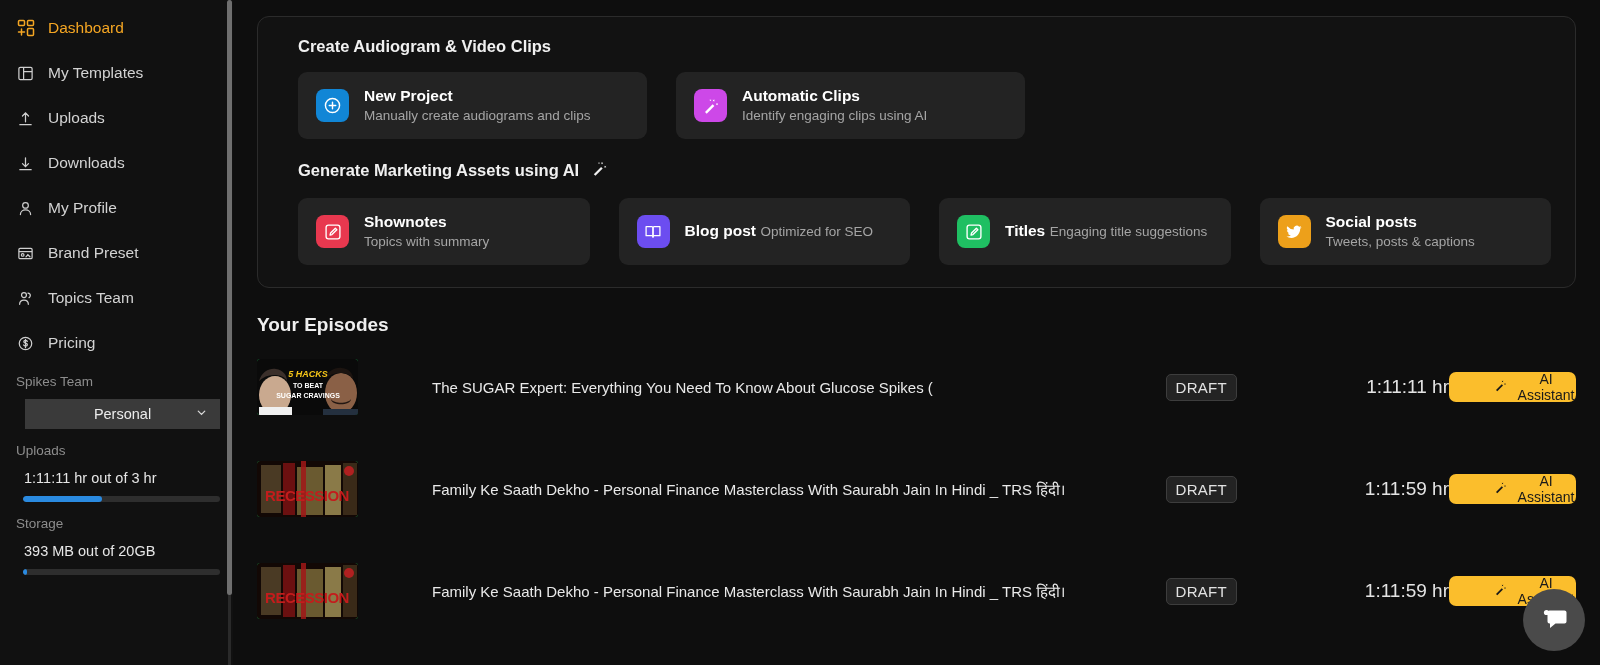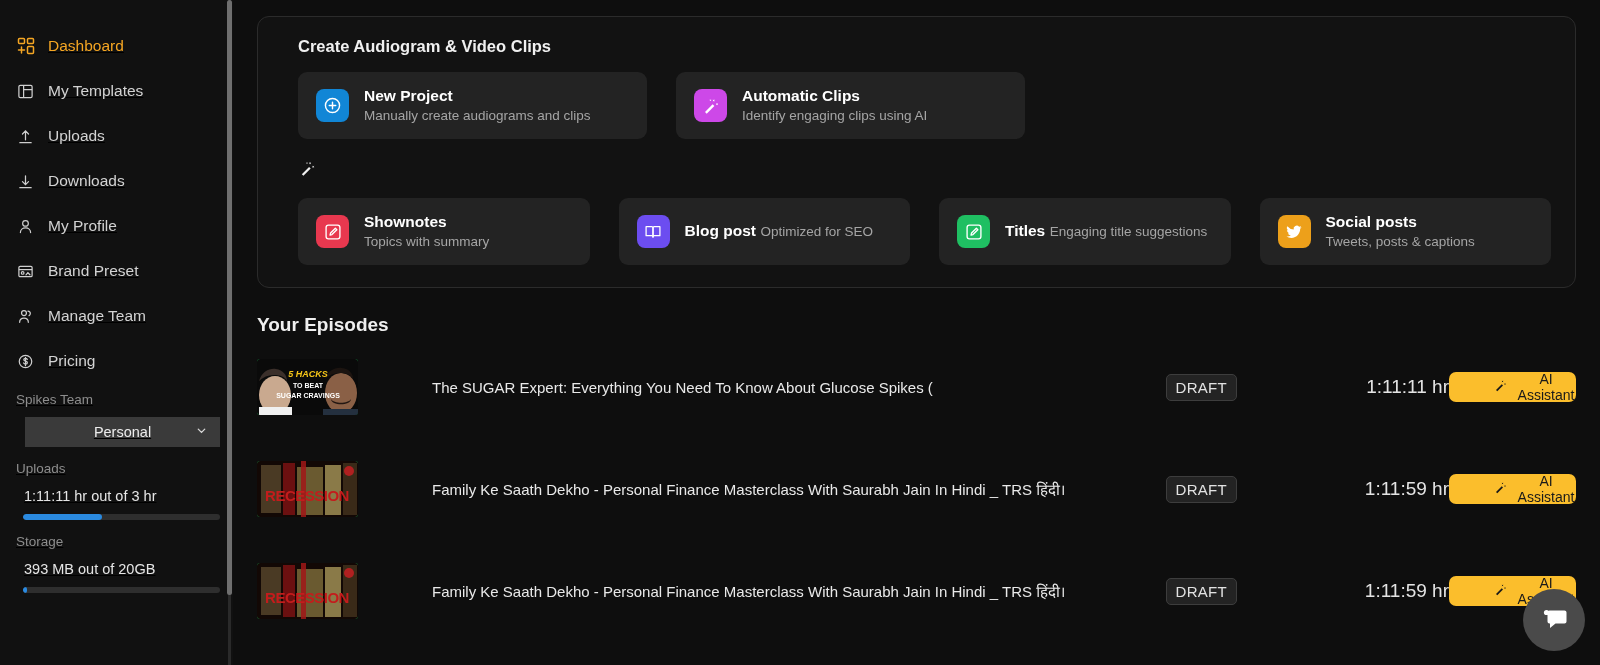--- a/index.html
+++ b/index.html
@@ -10,23 +10,22 @@
     overflow: hidden;
   }
   .app { display: flex; width: 1600px; height: 665px; position: relative; }
 
   
   .sidebar {
     width: 233px; height: 665px;
     background: #111111;
     flex: 0 0 233px;
     position: relative;
-    padding-top: 32px;
+    padding-top: 14px;
     overflow: hidden;
-    text-decoration: underline;
   }
   .nav-item {
     display: flex; align-items: center;
     gap: 13px;
     height: 28px;
     padding-left: 16px;
     margin-bottom: 17px;
     cursor: pointer;
     color: #d3d3d3;
     font-size: 15.5px;
@@ -247,21 +246,21 @@
     </div>
 
     <div class="nav-item">
       <span class="ico">
         <svg width="17" height="17" viewBox="0 0 18 18" fill="none" stroke="#cfcfcf" stroke-width="1.3">
           <circle cx="7.4" cy="5.4" r="2.6"></circle>
           <path d="M2.8 15.2c0-2.7 2-4.5 4.6-4.5s4.6 1.8 4.6 4.5" stroke-linecap="round"></path>
           <path d="M11.6 3.3c1.5.2 2.5 1.3 2.5 2.6 0 1-.5 1.8-1.3 2.2" stroke-linecap="round"></path>
         </svg>
       </span>
-      <span class="nav-label">Manage Team</span>
+      <span class="nav-label">Topics Team</span>
     </div>
 
     <div class="nav-item">
       <span class="ico">
         <svg width="17" height="17" viewBox="0 0 18 18" fill="none" stroke="#cfcfcf" stroke-width="1.3">
           <circle cx="9" cy="9" r="6.6"></circle>
           <path d="M10.9 6.8c-.4-.7-1.1-1-1.9-1-1 0-1.8.5-1.8 1.4 0 2 3.8 1 3.8 3 0 1-.9 1.5-2 1.5-.9 0-1.6-.4-2-1.1M9 4.6v8.8" stroke-linecap="round"></path>
         </svg>
       </span>
       <span class="nav-label">Pricing</span>
@@ -325,20 +324,21 @@
             </svg>
           </span>
           <span class="card-text">
             <span class="t1">Automatic Clips</span>
             <span class="t2">Identify engaging clips using AI</span>
           </span>
         </div>
       </div>
 
       <div class="panel-title with-icon sec2-title">
+        <span>Generate Marketing Assets using AI</span>
         <span>
           <svg width="19" height="19" viewBox="0 0 22 22" fill="#f0f0f0">
             <path d="M4.4 17.6l8.4-8.4 1.9 1.9-8.4 8.4z"></path>
             <path d="M14 5.6l1.1.5-.5-1.1.5-1.1-1.1.5-1.1-.5.5 1.1-.5 1.1z"></path>
             <path d="M17.6 9.6l1.2.6-.6-1.2.6-1.2-1.2.6-1.2-.6.6 1.2-.6 1.2z"></path>
             <path d="M10.4 5.2l.9.4-.4-.9.4-.9-.9.4-.9-.4.4.9-.4.9z"></path>
           </svg>
         </span>
       </div>
 

